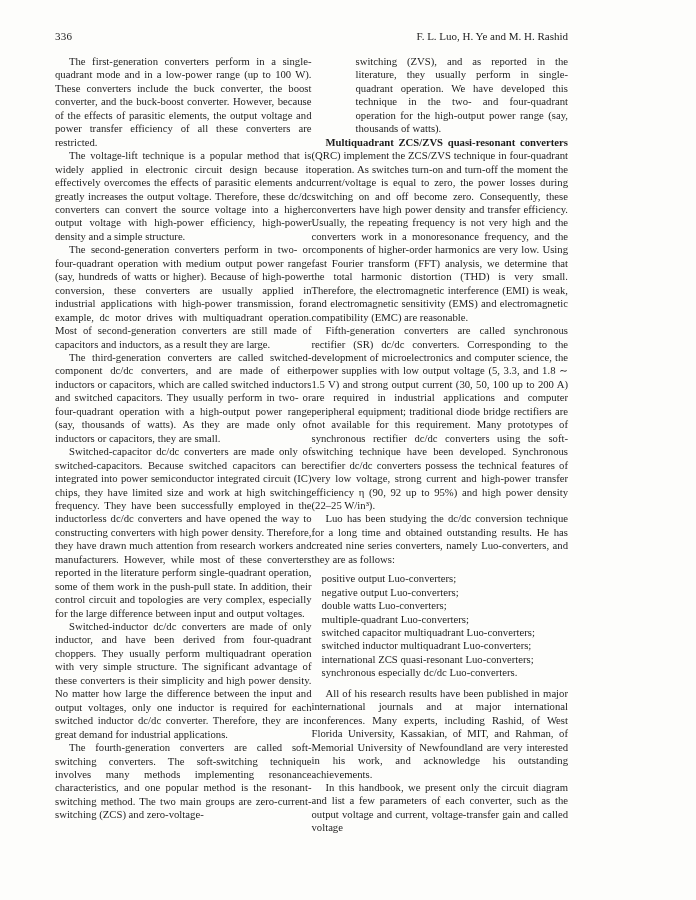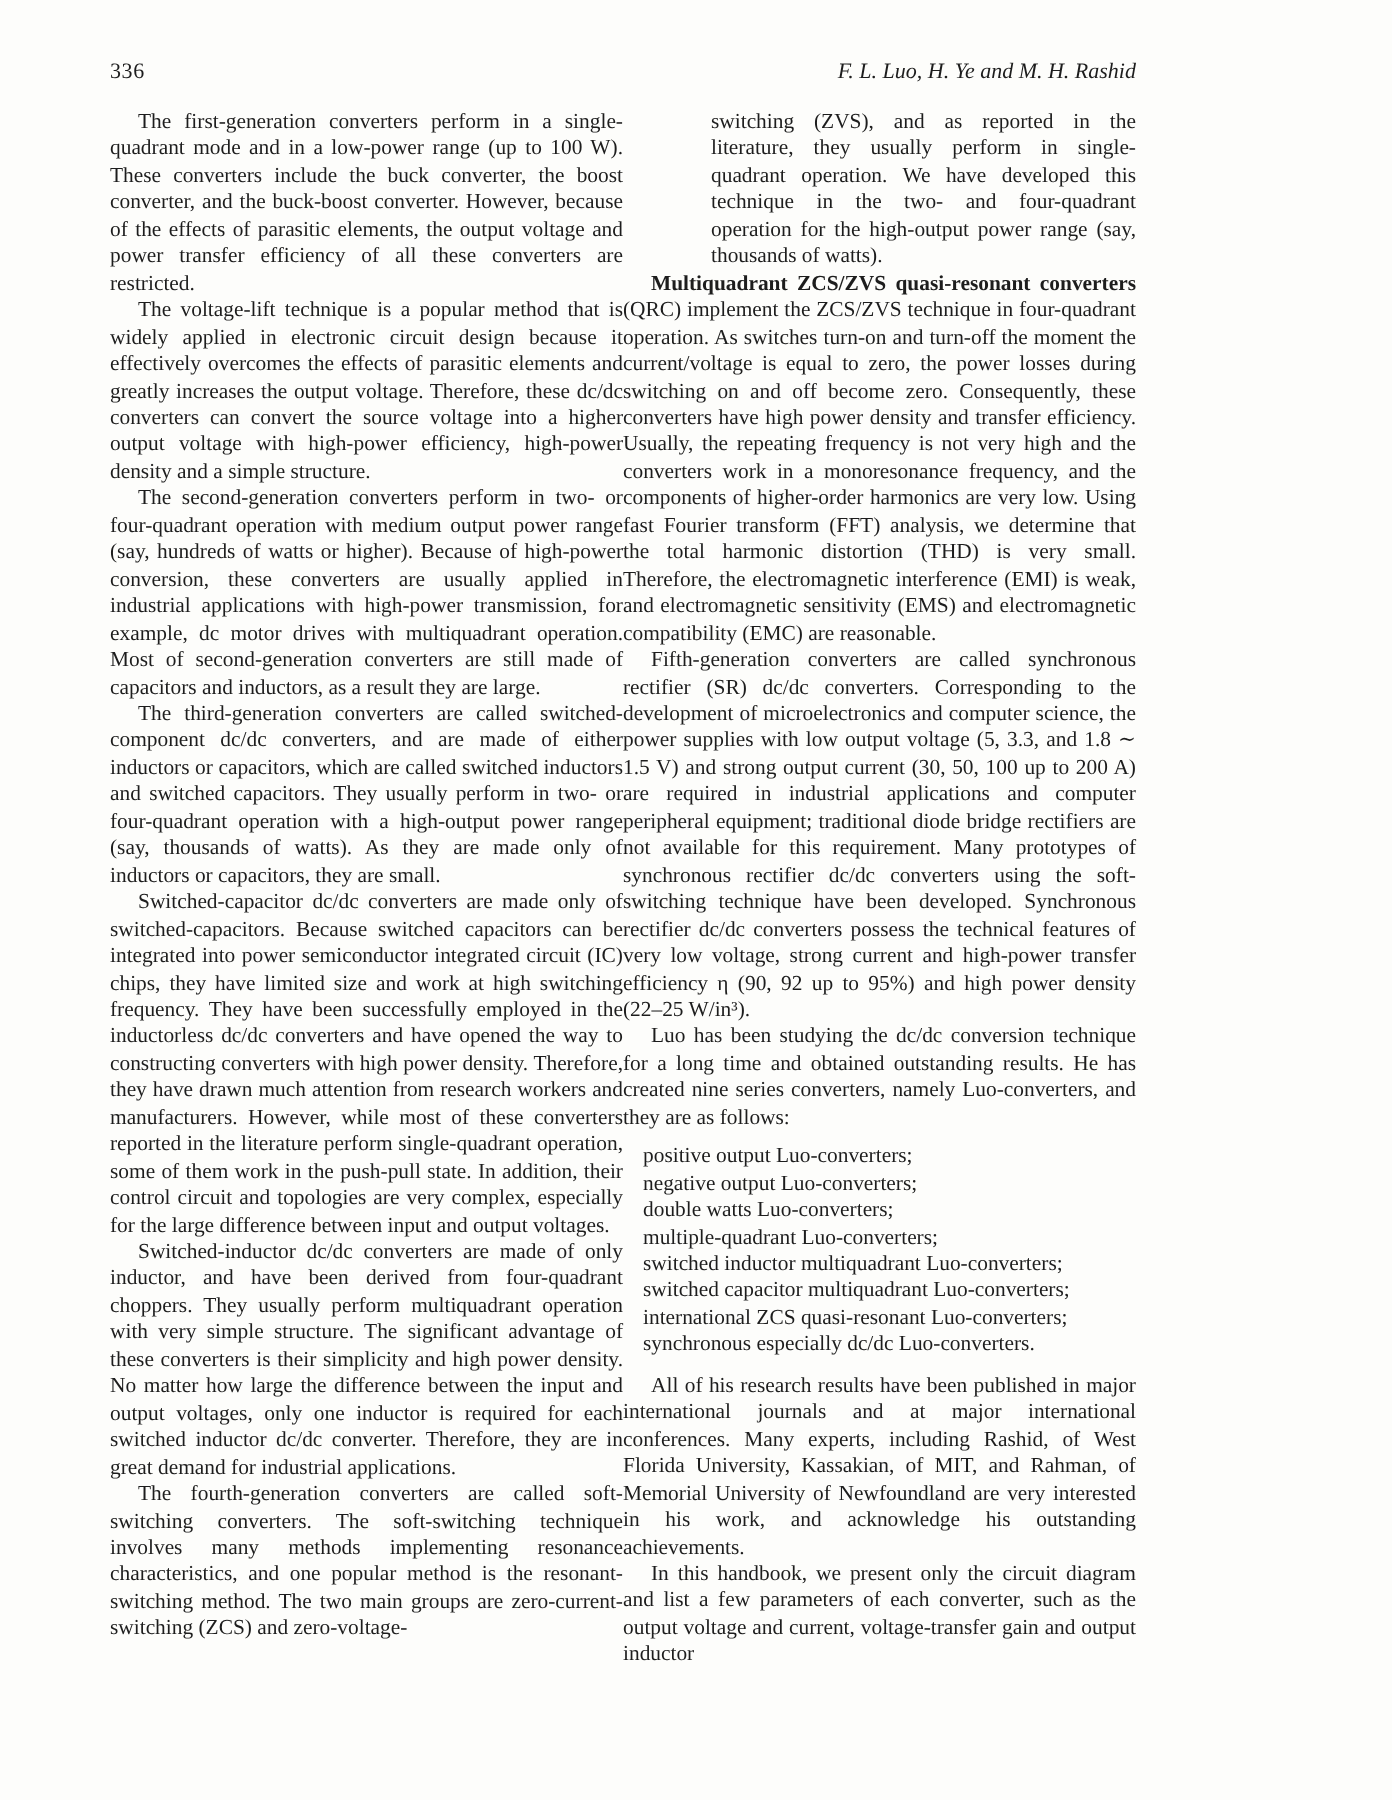--- a/index.html
+++ b/index.html
@@ -17,21 +17,21 @@
     overflow: hidden;
   }
   .header {
     display: flex;
     justify-content: space-between;
     align-items: baseline;
     font-size: 11px;
     margin-bottom: 13px;
   }
   .page-number { letter-spacing: 0.3px; }
-  .running-head { font-style: italic; }
+  .running-head { }
   .columns { display: flex; }
   .col {
     width: 290px;
     font-size: 10.7px;
     line-height: 13.45px;
     text-align: justify;
     hyphens: auto;
   }
   p.para { margin: 0; text-indent: 14px; }
   p.no-indent { text-indent: 0; margin-left: 44px; }
@@ -65,24 +65,24 @@
       <p class="para no-indent">switching (ZVS), and as reported in the literature, they usually perform in single-quadrant operation. We have developed this technique in the two- and four-quadrant operation for the high-output power range (say, thousands of watts).</p>
       <p class="para"><b class="bold-lead">Multiquadrant ZCS/ZVS quasi-resonant converters</b><span> (QRC) implement the ZCS/ZVS technique in four-quadrant operation. As switches turn-on and turn-off the moment the current/voltage is equal to zero, the power losses during switching on and off become zero. Consequently, these converters have high power density and transfer efficiency. Usually, the repeating frequency is not very high and the converters work in a monoresonance frequency, and the components of higher-order harmonics are very low. Using fast Fourier transform (FFT) analysis, we determine that the total harmonic distortion (THD) is very small. Therefore, the electromagnetic interference (EMI) is weak, and electromagnetic sensitivity (EMS) and electromagnetic compatibility (EMC) are reasonable.</span></p>
       <p class="para">Fifth-generation converters are called synchronous rectifier (SR) dc/dc converters. Corresponding to the development of microelectronics and computer science, the power supplies with low output voltage (5, 3.3, and 1.8 ∼ 1.5 V) and strong output current (30, 50, 100 up to 200 A) are required in industrial applications and computer peripheral equipment; traditional diode bridge rectifiers are not available for this requirement. Many prototypes of synchronous rectifier dc/dc converters using the soft-switching technique have been developed. Synchronous rectifier dc/dc converters possess the technical features of very low voltage, strong current and high-power transfer efficiency η (90, 92 up to 95%) and high power density (22–25 W/in³).</p>
       <p class="para">Luo has been studying the dc/dc conversion technique for a long time and obtained outstanding results. He has created nine series converters, namely Luo-converters, and they are as follows:</p>
 
       <div class="luo-list">
         <div class="item">positive output Luo-converters;</div>
         <div class="item">negative output Luo-converters;</div>
         <div class="item">double watts Luo-converters;</div>
         <div class="item">multiple-quadrant Luo-converters;</div>
+        <div class="item">switched capacitor multiquadrant Luo-converters;</div>
         <div class="item">switched inductor multiquadrant Luo-converters;</div>
-        <div class="item">switched capacitor multiquadrant Luo-converters;</div>
         <div class="item">international ZCS quasi-resonant Luo-converters;</div>
         <div class="item">synchronous especially dc/dc Luo-converters.</div>
       </div>
 
       <p class="para">All of his research results have been published in major international journals and at major international conferences. Many experts, including Rashid, of West Florida University, Kassakian, of MIT, and Rahman, of Memorial University of Newfoundland are very interested in his work, and acknowledge his outstanding achievements.</p>
-      <p class="para">In this handbook, we present only the circuit diagram and list a few parameters of each converter, such as the output voltage and current, voltage-transfer gain and output inductor</p>
+      <p class="para">In this handbook, we present only the circuit diagram and list a few parameters of each converter, such as the output voltage and current, voltage-transfer gain and called voltage</p>
     </div>
 
   </div>
 </div>
 
 </body></html>

